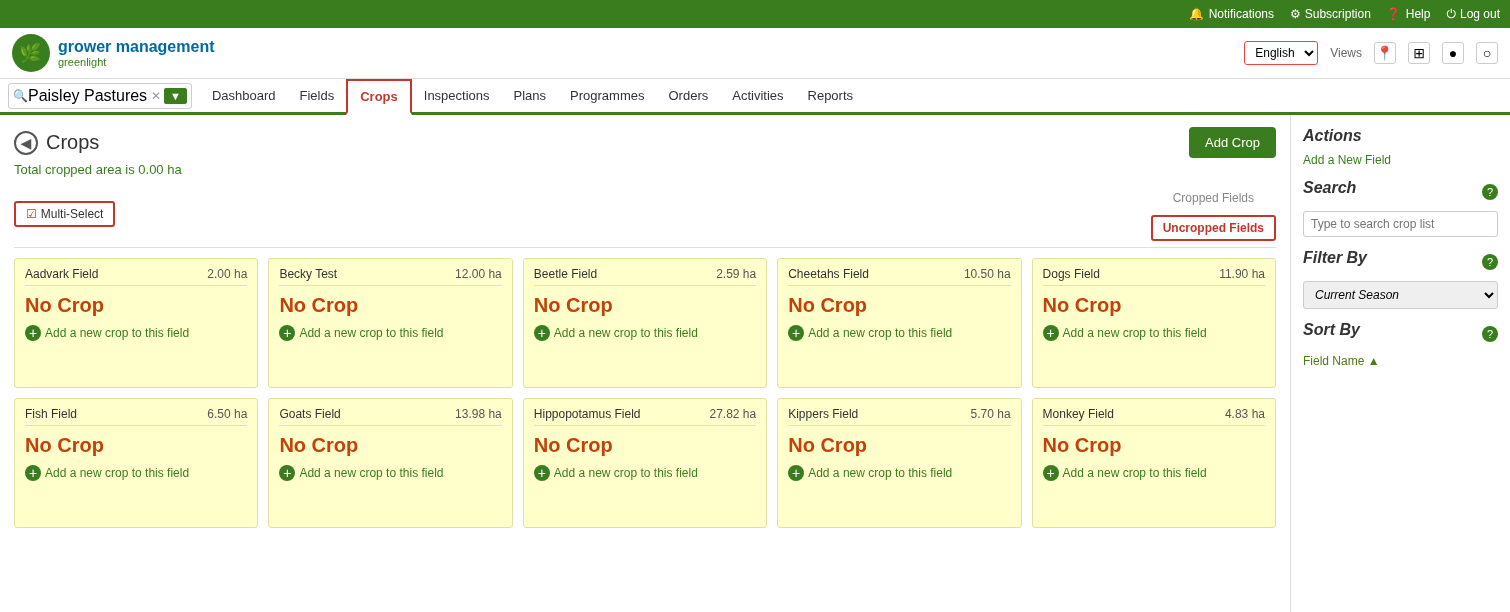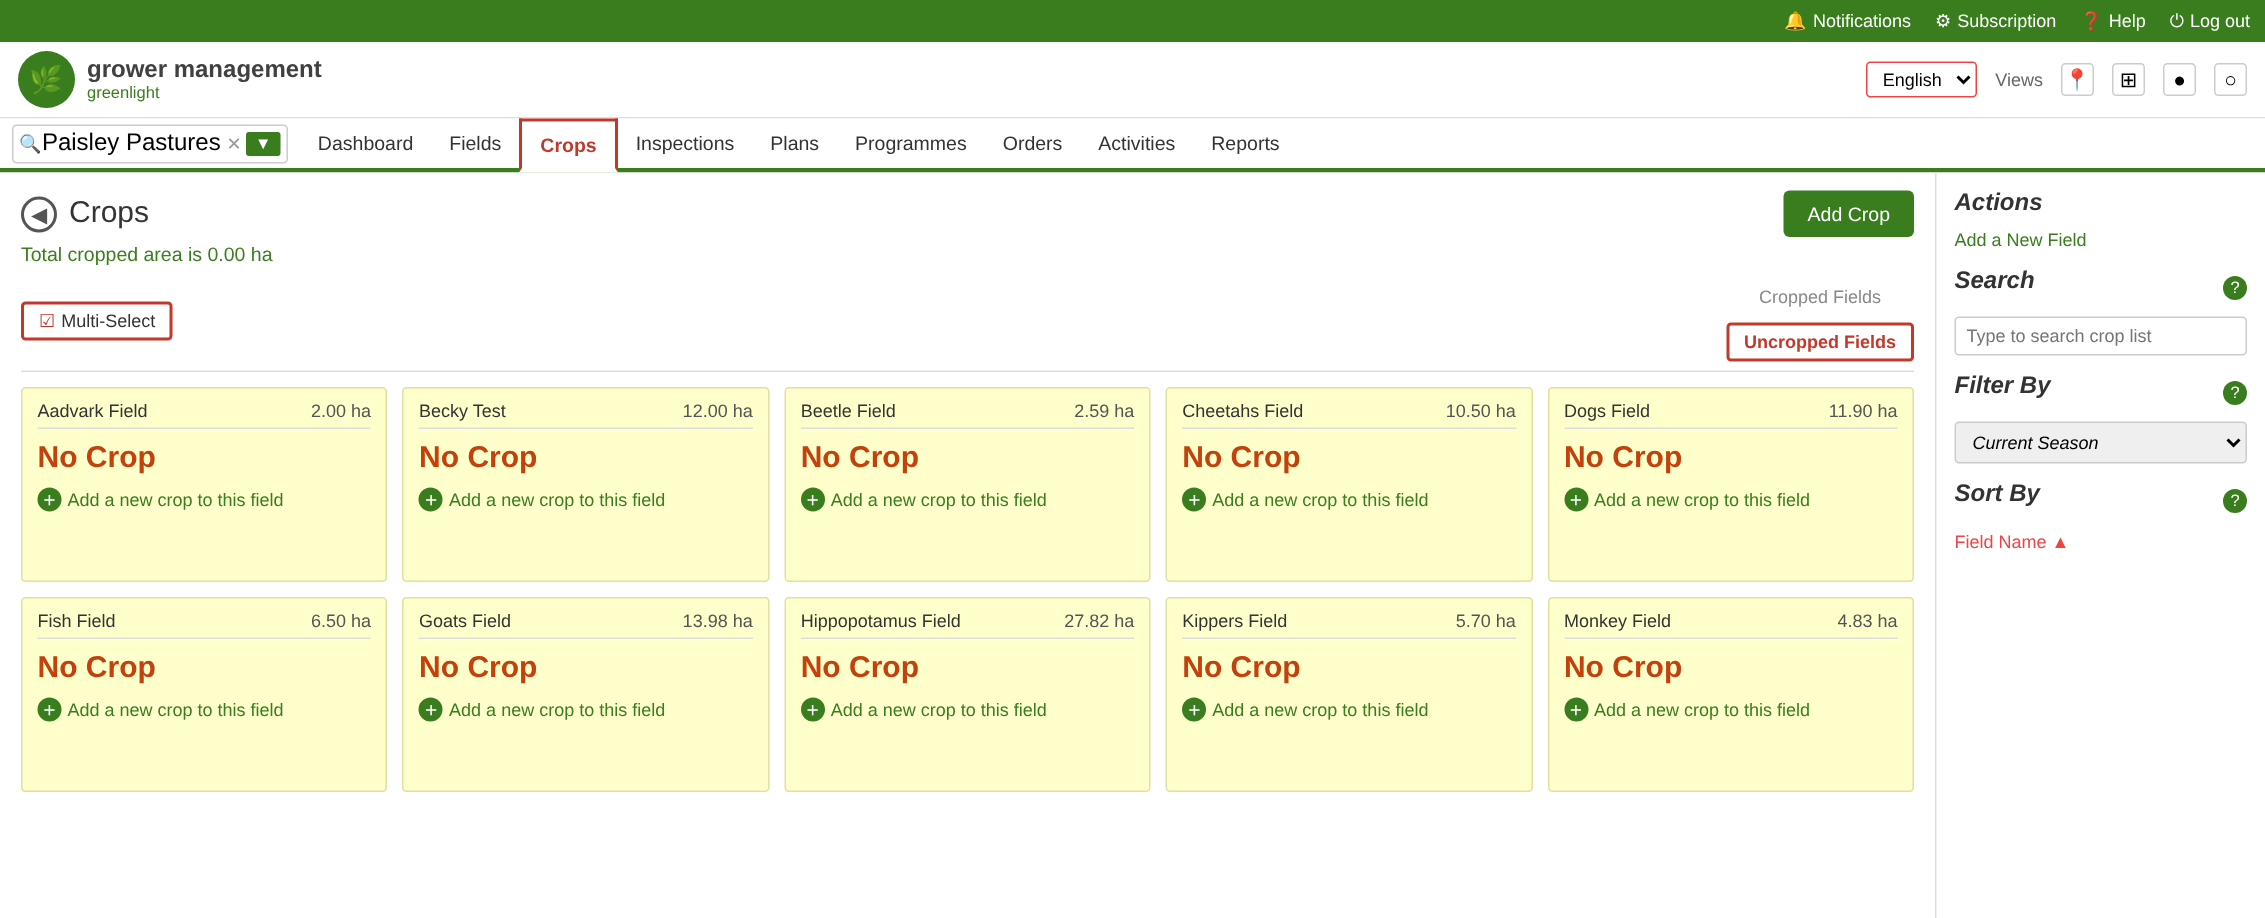--- a/index.html
+++ b/index.html
@@ -43,21 +43,21 @@
       height: 38px;
       background: #3a7d1e;
       border-radius: 50%;
       display: flex;
       align-items: center;
       justify-content: center;
       color: #fff;
       font-size: 18px;
     }
     .logo-text { line-height: 1.2; }
-    .logo-text .title { font-size: 16px; font-weight: bold; color: #404040; text-align: center; }
+    .logo-text .title { font-size: 16px; font-weight: bold; color: #0369a1; text-align: center; }
     .logo-text .sub { font-size: 11px; color: #3a7d1e; }
     .header-right {
       display: flex;
       align-items: center;
       gap: 12px;
     }
     .lang-select {
       border: 1px solid #ef4444;
       border-radius: 3px;
       padding: 3px 6px;
@@ -308,21 +308,21 @@
     .filter-select {
       width: 100%;
       border: 1px solid #ccc;
       border-radius: 3px;
       padding: 5px 7px;
       font-size: 12px;
       margin-bottom: 12px;
       font-style: italic;
     }
     .sort-label {
-      color: #ef4444;
+      color: #4d7c0f;
       font-size: 12px;
       cursor: pointer;
     }
     .help-icon {
       width: 16px; height: 16px;
       background: #3a7d1e;
       border-radius: 50%;
       color: #fff;
       display: inline-flex;
       align-items: center;

